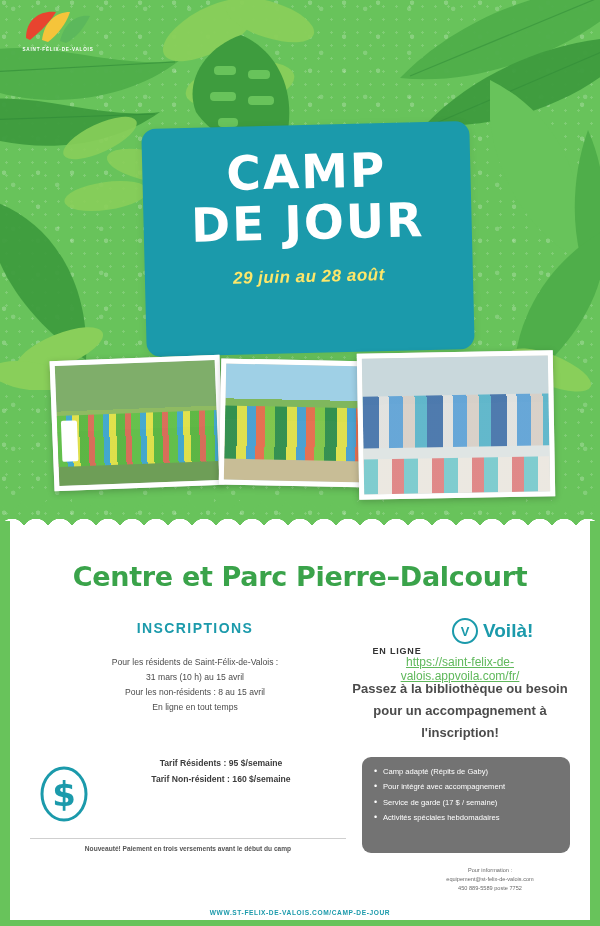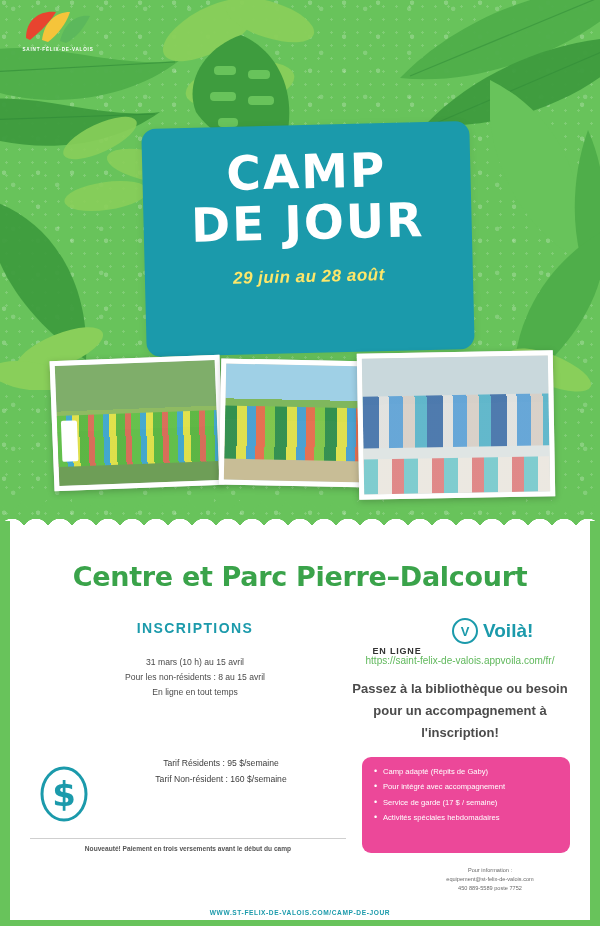--- a/index.html
+++ b/index.html
@@ -268,22 +268,23 @@
   .voila-word {
     font-size: 19px;
     color: #1b9aab;
     font-weight: bold;
   }
   .voila-url {
     position: absolute;
     left: 352px; top: 655px;
     width: 216px;
     text-align: center;
-    font-size: 10px;
+    font-size: 12px;
     color: #5fb85b;
+    text-decoration: underline;
   }
   .voila-note {
     position: absolute;
     left: 352px; top: 678px;
     width: 216px;
     text-align: center;
     font-size: 13px;
     color: #4b4b4b;
     line-height: 1.7;
     font-weight: bold;
@@ -297,21 +298,21 @@
   }
   .tarifs {
     position: absolute;
     left: 96px; top: 756px;
     width: 250px;
     text-align: center;
     font-size: 8.6px;
     color: #3c3c3c;
     line-height: 1.85;
   }
-  .tarifs .bold { font-weight: normal; }
+  .tarifs .bold { font-weight: bold; }
 
   .nouveaute {
     position: absolute;
     left: 28px; top: 845px;
     width: 320px;
     text-align: center;
     font-size: 6.6px;
     color: #555;
     font-weight: bold;
   }
@@ -321,21 +322,21 @@
     width: 316px;
     border-top: 1px solid #cfcfcf;
   }
 
   
   .teal-box {
     position: absolute;
     left: 362px; top: 757px;
     width: 208px;
     height: 96px;
-    background: #ec4899;
+    background: #737373;
     border-radius: 9px;
     padding: 9px 10px 8px 12px;
   }
   .teal-box ul { margin: 0; padding: 0; list-style: none; }
   .teal-box li {
     color: #ffffff;
     font-size: 7.6px;
     line-height: 1.55;
     margin-bottom: 3.5px;
     padding-left: 9px;
@@ -507,20 +508,21 @@
     <div class="ph-inner p3"></div>
   </div>
 
   <div class="side-strip-l"></div>
   <div class="side-strip-r"></div>
 
   <div class="main-title">Centre et Parc Pierre–Dalcourt</div>
 
   <div class="inscriptions-head">INSCRIPTIONS</div>
   <div class="inscriptions-body">
+    <div>Pour les résidents de Saint-Félix-de-Valois :</div>
     <div>31 mars (10 h) au 15 avril</div>
     <div>Pour les non-résidents : 8 au 15 avril</div>
     <div>En ligne en tout temps</div>
   </div>
 
   <div class="enligne-head">EN LIGNE</div>
   <div class="voila-block">
     <div class="voila-circle">V</div>
     <div class="voila-word">Voilà!</div>
   </div>

